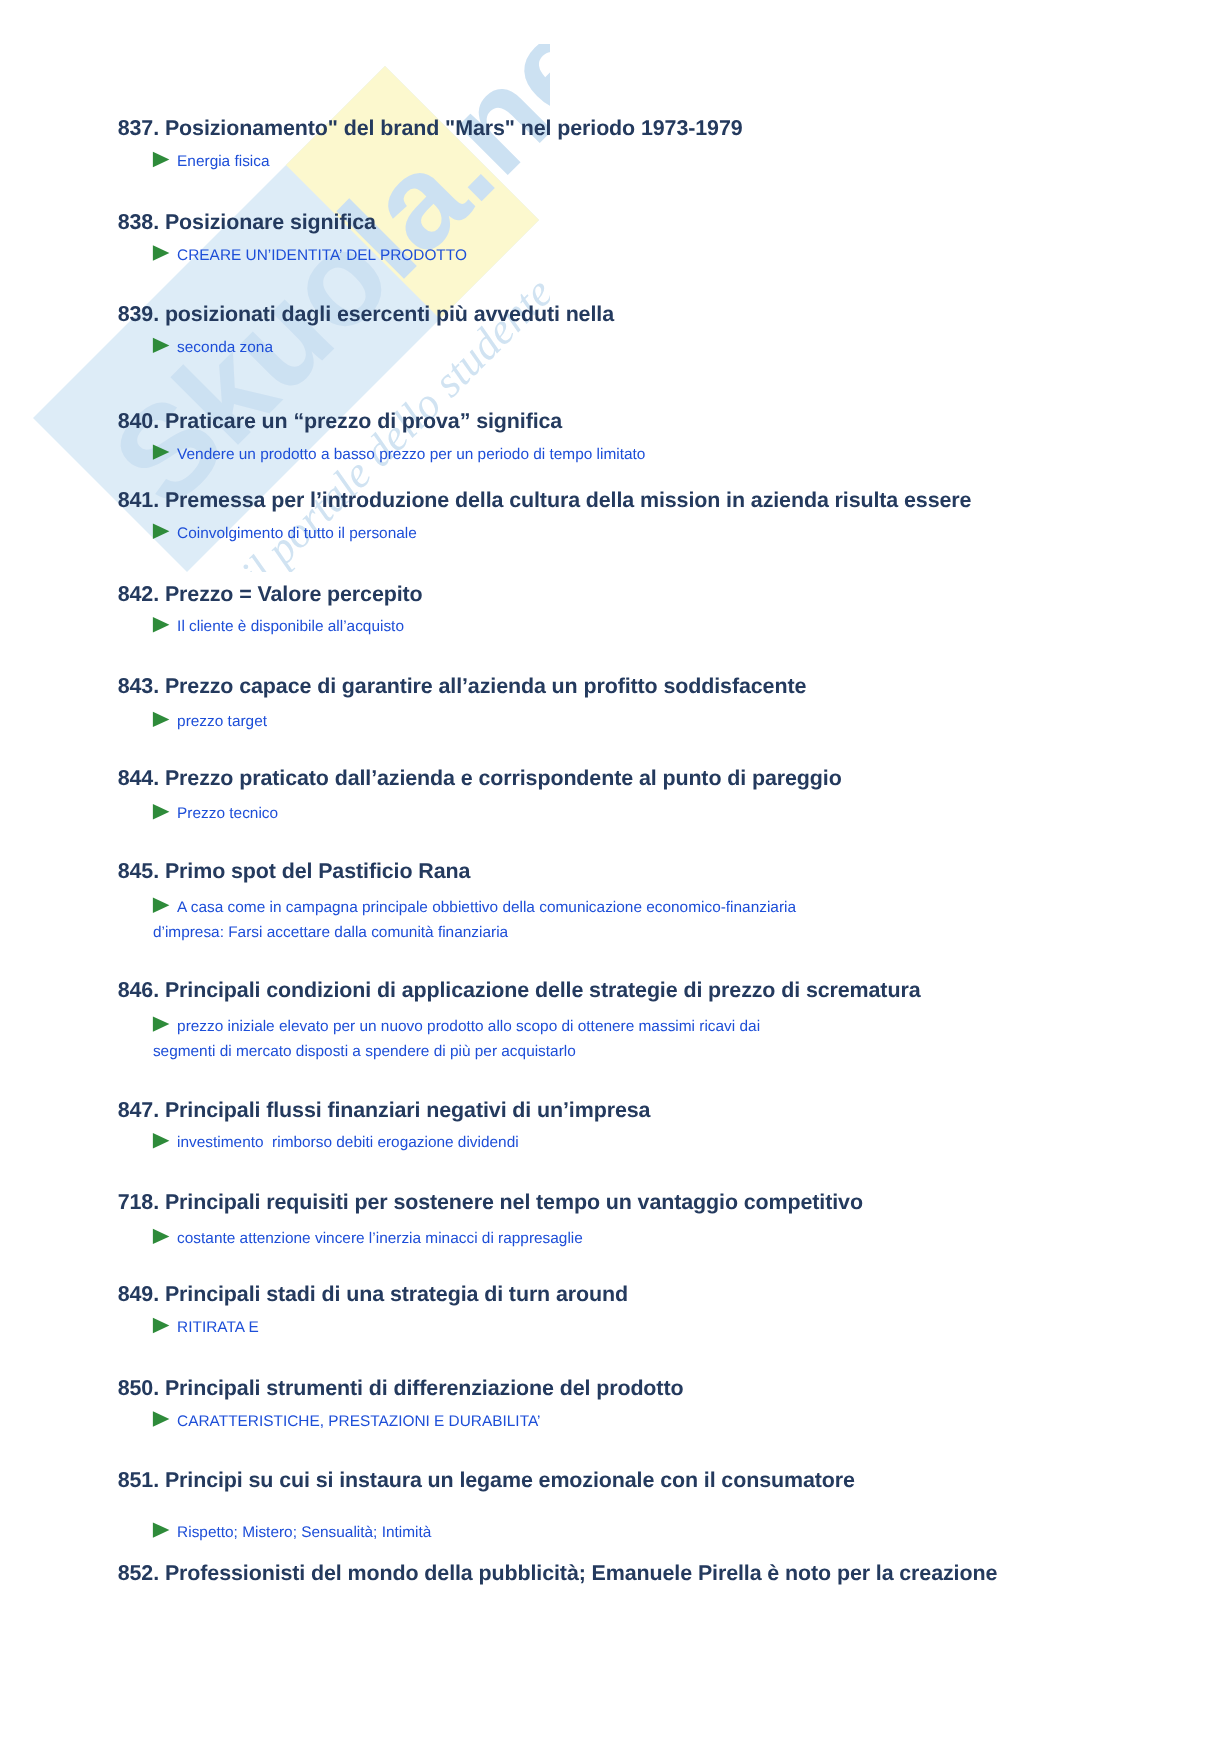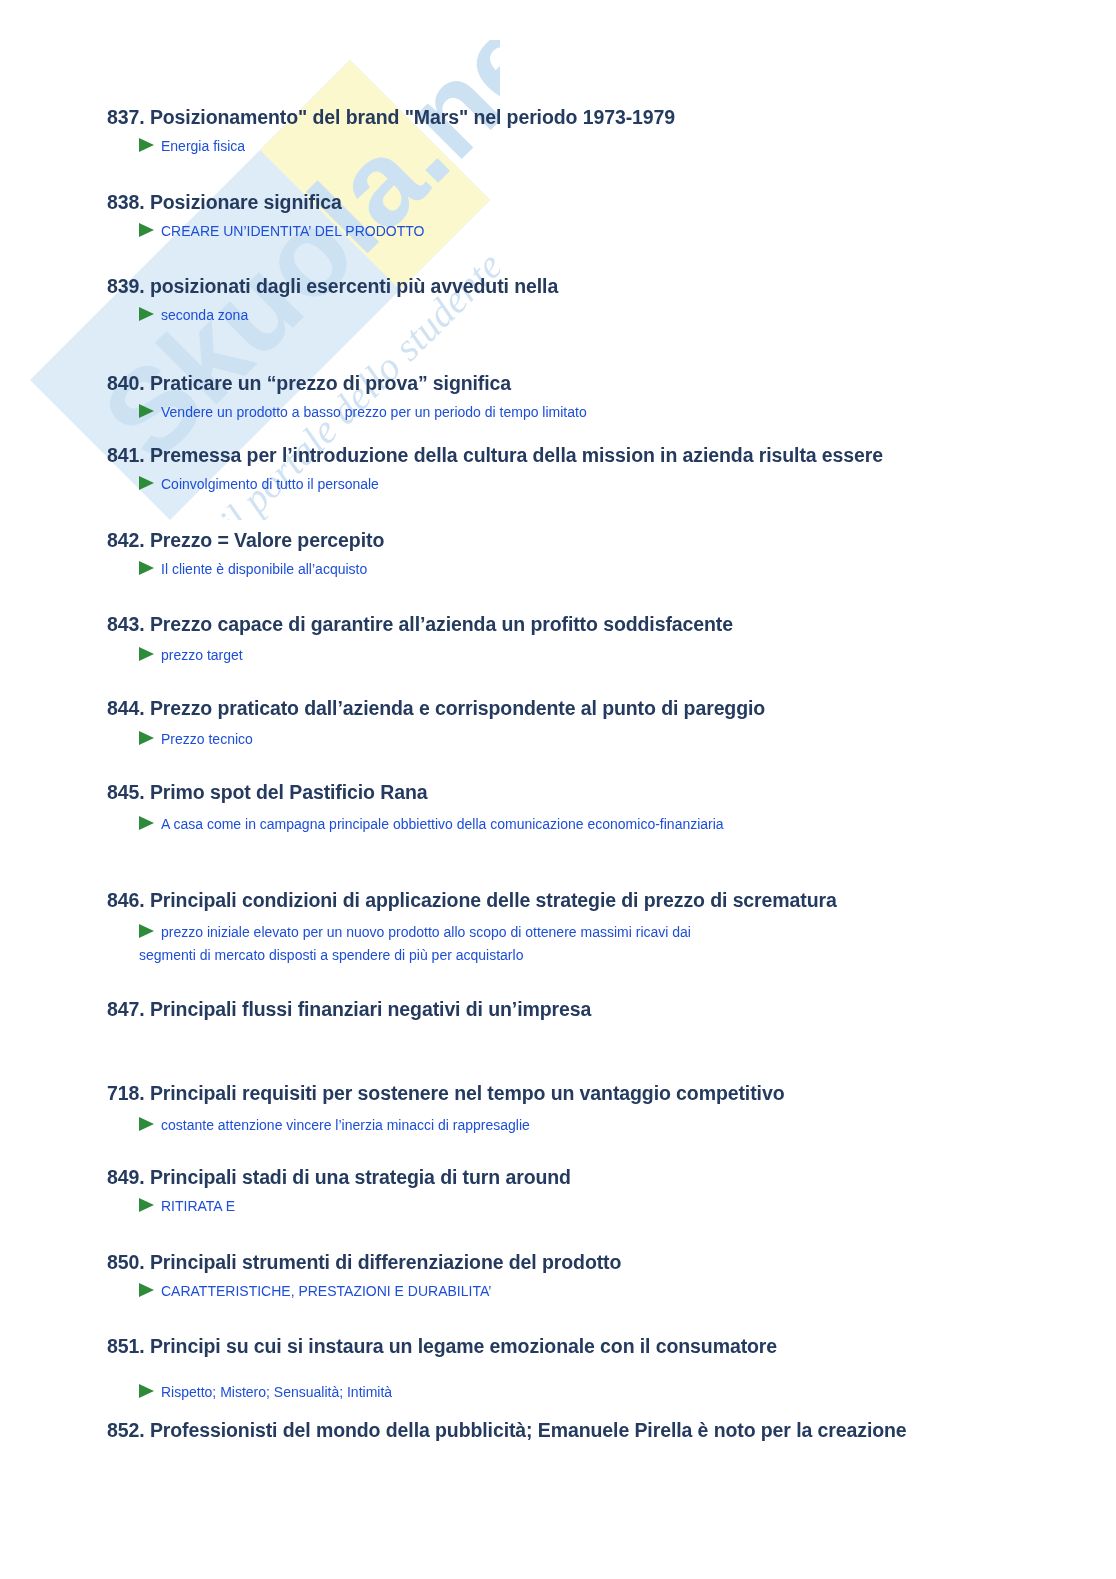--- a/index.html
+++ b/index.html
@@ -129,33 +129,35 @@
 
   <div class="qa" style="top:591px">
     <div class="question"><span>844.</span> <span>Prezzo praticato dall’azienda e corrispondente al punto di pareggio</span></div>
     <div class="answer" style="margin-top:7px"><span class="arrow"></span><span>Prezzo tecnico</span></div>
   </div>
 
   <div class="qa" style="top:675px">
     <div class="question"><span>845.</span> <span>Primo spot del Pastificio Rana</span></div>
     <div class="answer wrap">
       <span class="first"><span class="arrow"></span><span>A casa come in campagna principale obbiettivo della comunicazione economico-finanziaria</span></span>
+      <span class="line2">d’impresa: Farsi accettare dalla comunità finanziaria</span>
     </div>
   </div>
 
   <div class="qa" style="top:783px">
     <div class="question"><span>846.</span> <span>Principali condizioni di applicazione delle strategie di prezzo di scrematura</span></div>
     <div class="answer wrap">
       <span class="first"><span class="arrow"></span><span>prezzo iniziale elevato per un nuovo prodotto allo scopo di ottenere massimi ricavi dai</span></span>
       <span class="line2">segmenti di mercato disposti a spendere di più per acquistarlo</span>
     </div>
   </div>
 
   <div class="qa" style="top:892px">
     <div class="question"><span>847.</span> <span>Principali flussi finanziari negativi di un’impresa</span></div>
+    <div class="answer"><span class="arrow"></span><span style="white-space:pre">investimento  rimborso debiti erogazione dividendi</span></div>
   </div>
 
   <div class="qa" style="top:976px">
     <div class="question"><span>718.</span> <span>Principali requisiti per sostenere nel tempo un vantaggio competitivo</span></div>
     <div class="answer" style="margin-top:8px"><span class="arrow"></span><span>costante attenzione vincere l’inerzia minacci di rappresaglie</span></div>
   </div>
 
   <div class="qa" style="top:1060px">
     <div class="question"><span>849.</span> <span>Principali stadi di una strategia di turn around</span></div>
     <div class="answer"><span class="arrow"></span><span>RITIRATA E</span></div>

